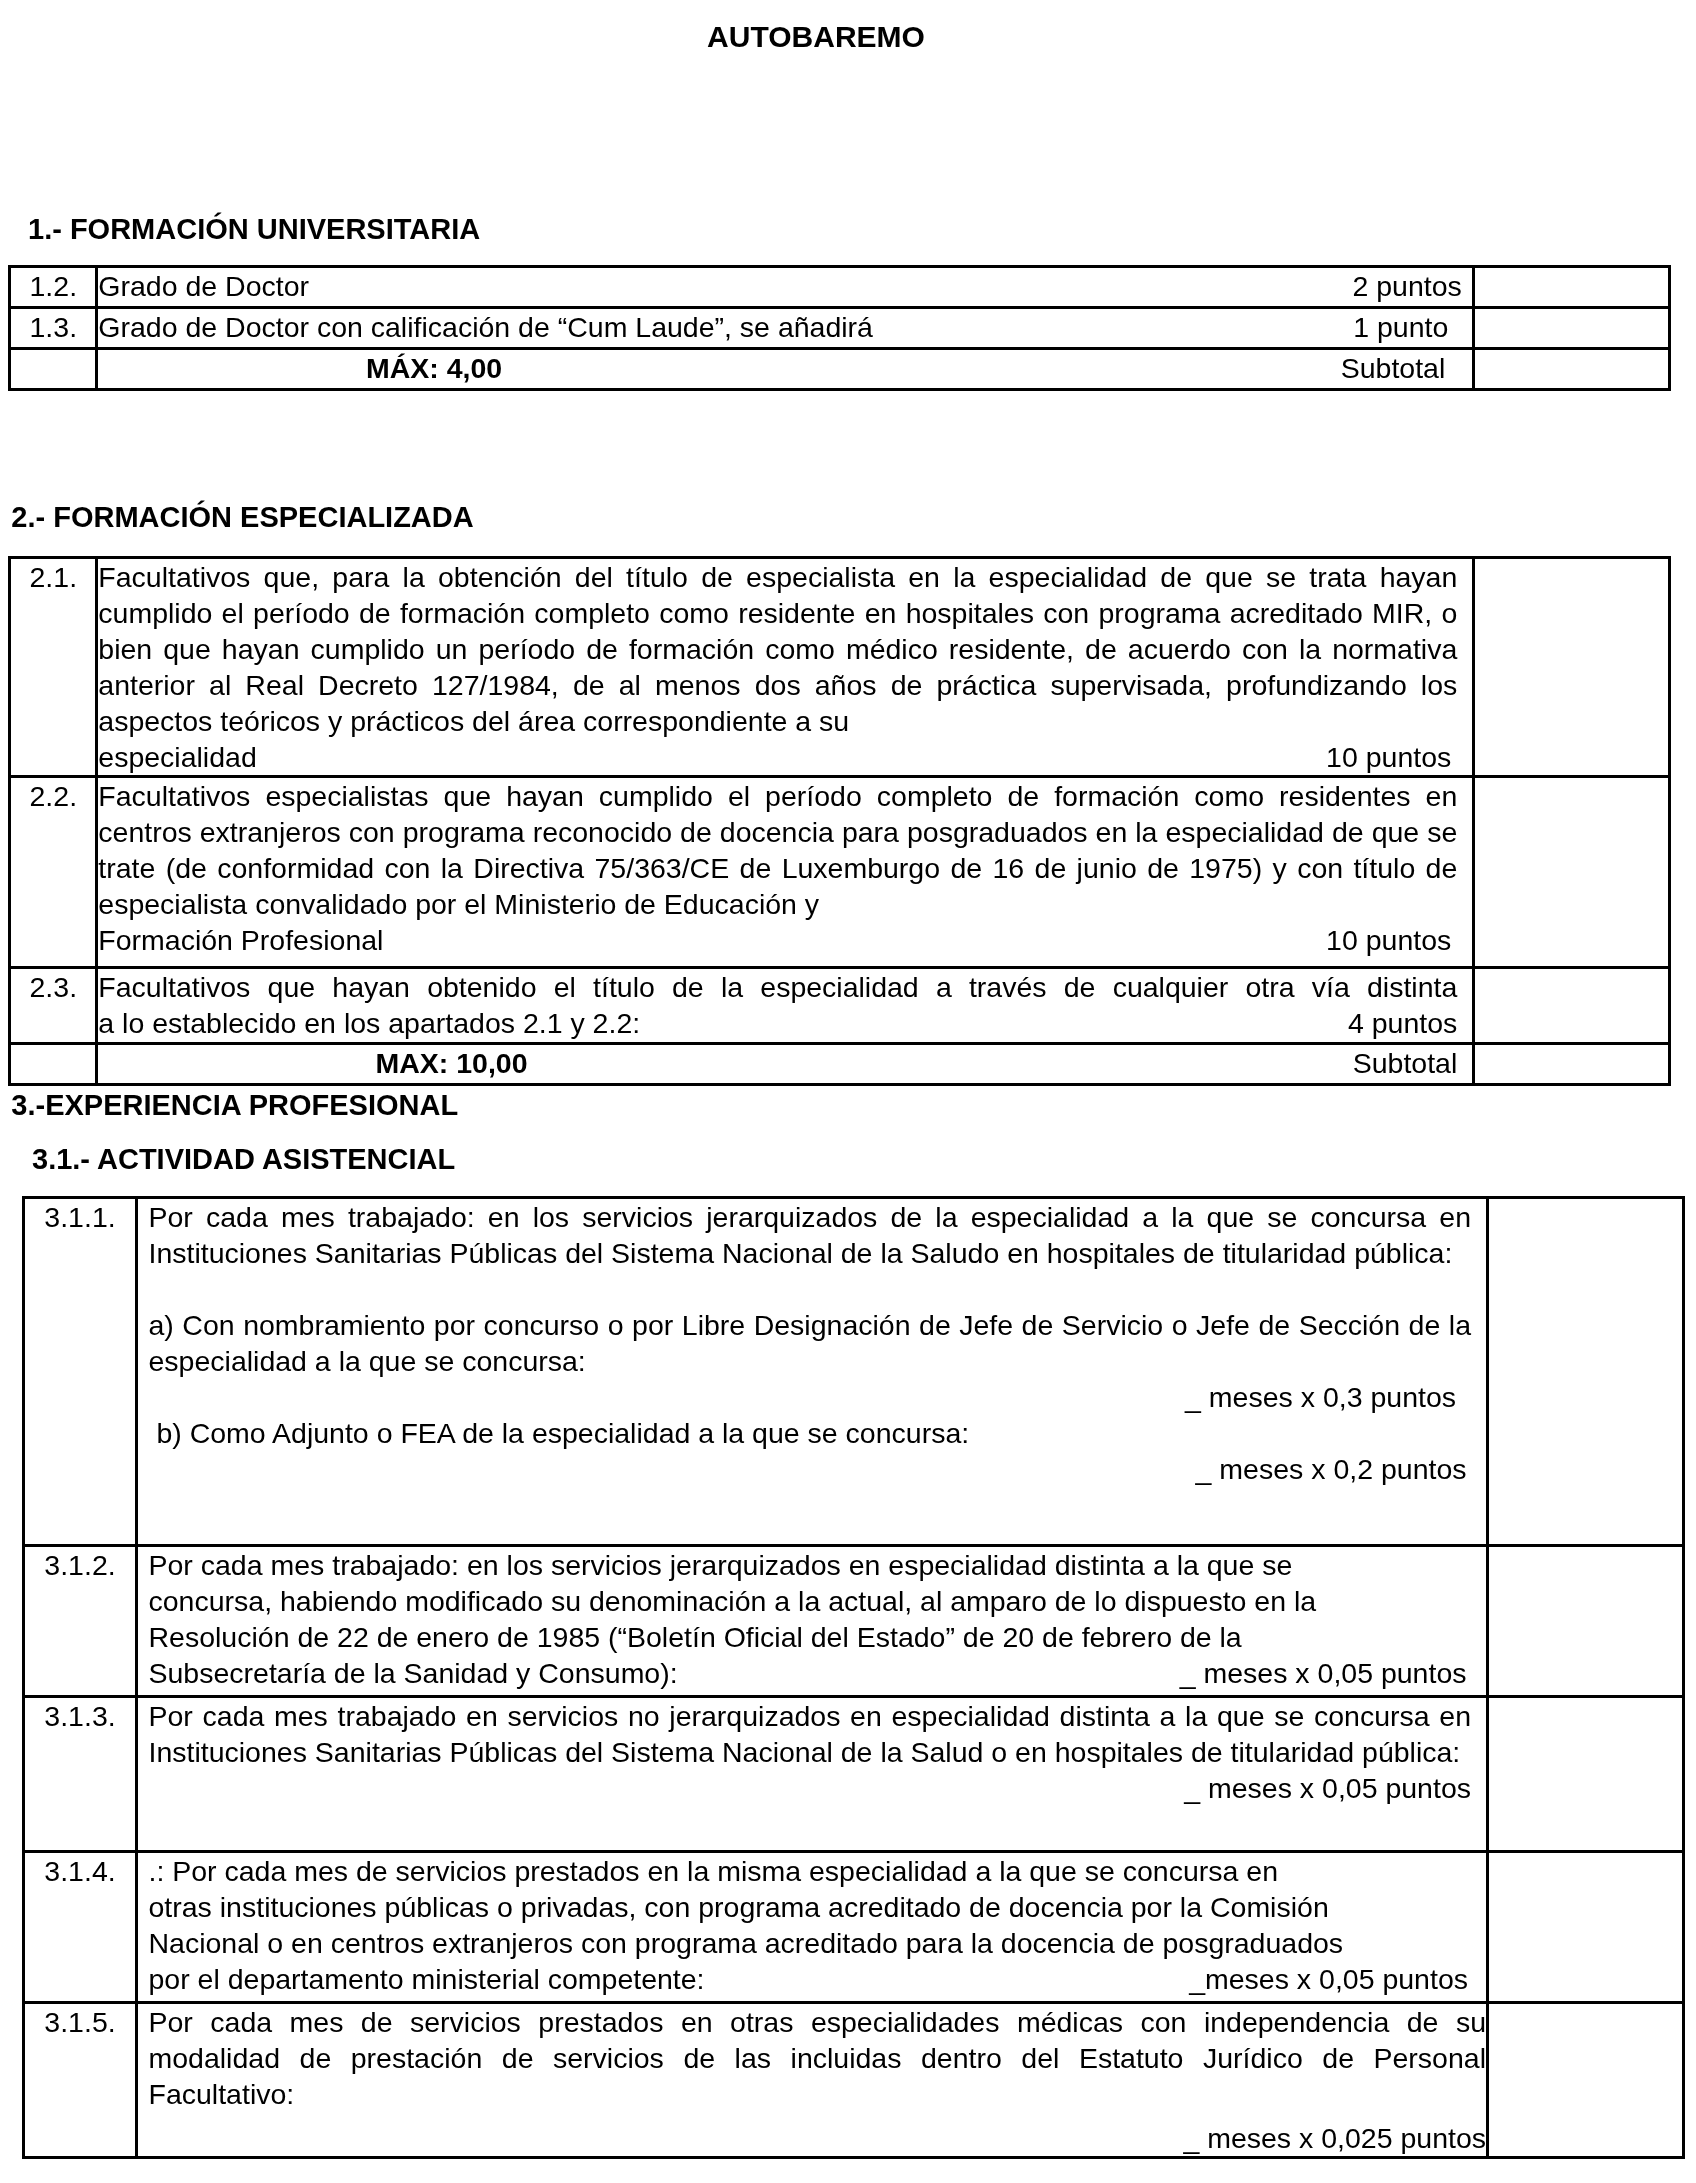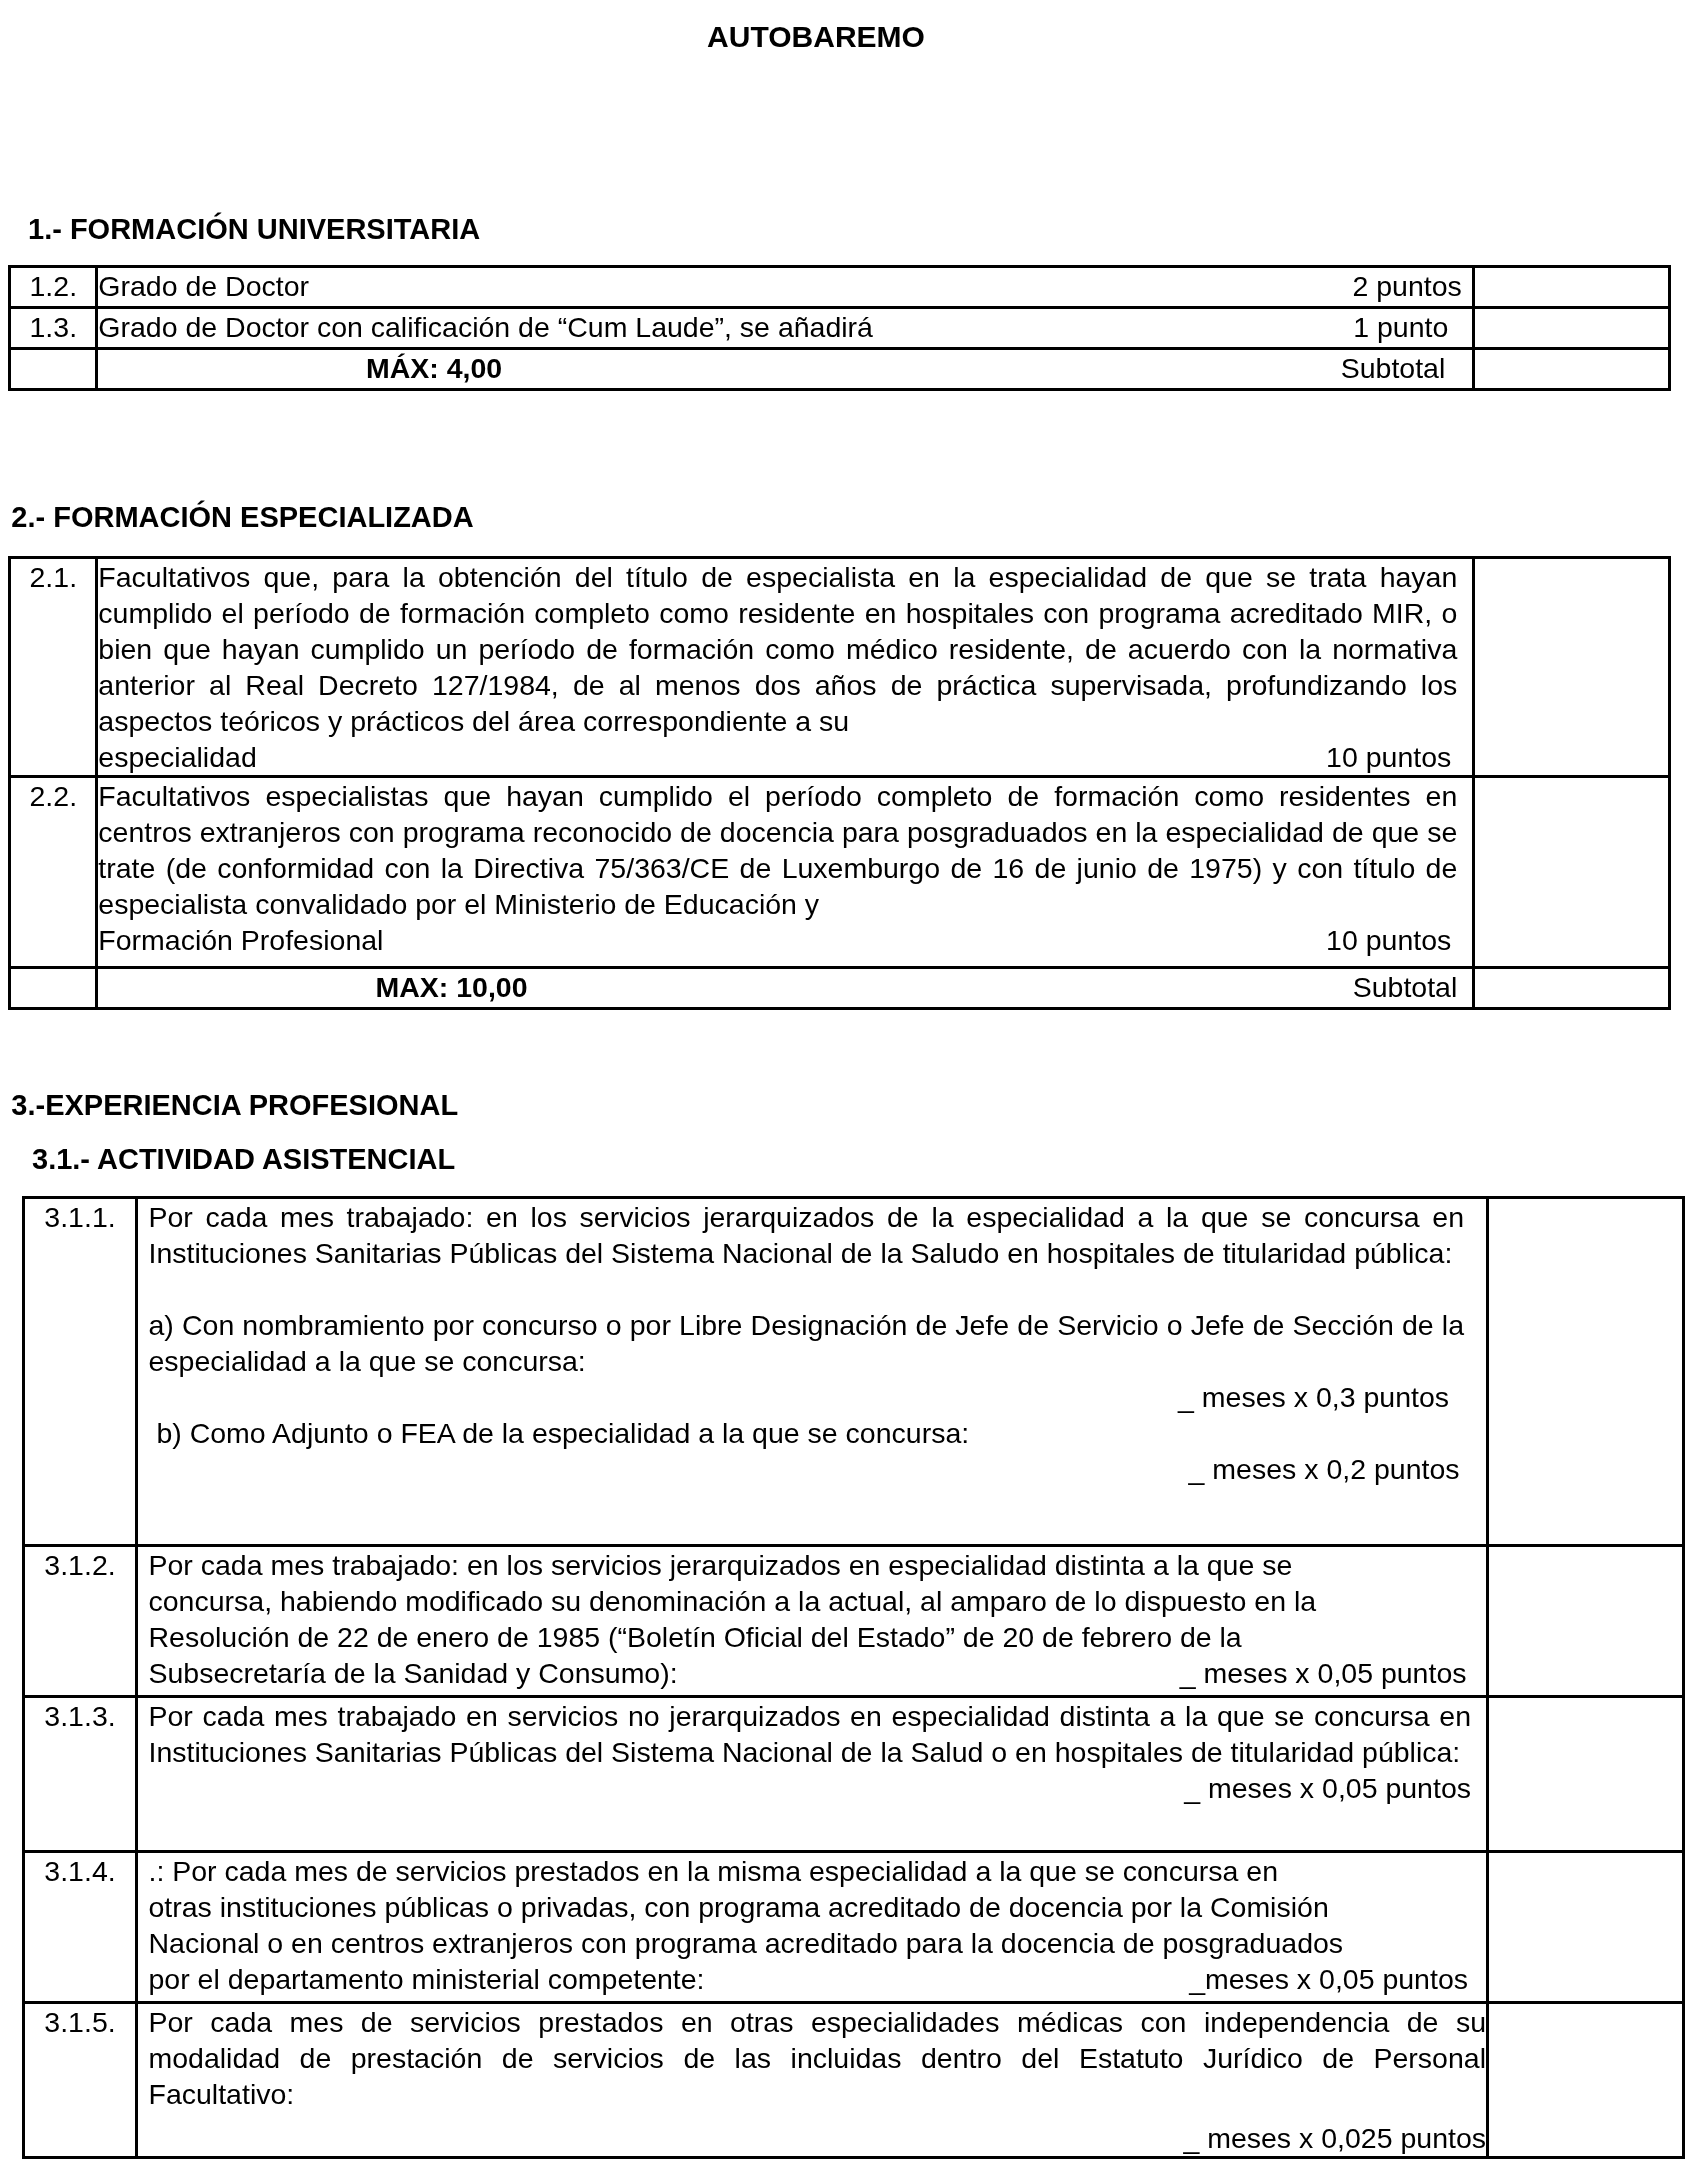--- a/index.html
+++ b/index.html
@@ -117,20 +117,31 @@
     <td class="num">2.2.</td>
     <td class="desc" style="padding-right:15px">
       <div class="just">Facultativos especialistas que hayan cumplido el período completo de formación como residentes en centros extranjeros con programa reconocido de docencia para posgraduados en la especialidad de que se trate (de conformidad con la Directiva 75/363/CE de Luxemburgo de 16 de junio de 1975) y con título de especialista convalidado por el Ministerio de Educación y</div>
       <div class="single">
         <span>Formación Profesional</span>
         <span class="pts" style="padding-right:6px">10 puntos</span>
       </div>
     </td>
     <td class="score"></td>
   </tr>
+  <tr style="height:76px">
+    <td class="num">2.3.</td>
+    <td class="desc" style="padding-right:15px">
+      <div class="just" style="text-align-last: justify;">Facultativos que hayan obtenido el título de la especialidad a través de cualquier otra vía distinta</div>
+      <div class="single">
+        <span>a lo establecido en los apartados 2.1 y 2.2:</span>
+        <span class="pts" style="padding-right:0">4 puntos</span>
+      </div>
+    </td>
+    <td class="score"></td>
+  </tr>
   <tr style="height:41px">
     <td></td>
     <td class="desc" style="padding-right:15px">
           <div class="sub-row">
       <span class="max-label" style="padding-left:0; margin-right:548px;">MAX: 10,00</span>
       <span class="subtotal-label" style="padding-right:0">Subtotal</span>
     </div>
         </td>
     <td class="score"></td>
   </tr>
@@ -143,21 +154,21 @@
 <table class="grid" style="left:22px; top:1196px; width:1663px;">
   <colgroup>
       <col style="width:113px">
       <col style="width:1351px">
       <col>
     </colgroup>
 
   <tbody>
       <tr style="height:348px">
     <td class="num">3.1.1.</td>
-    <td class="desc" style="padding-left:10.5px; padding-right:22px">
+    <td class="desc" style="padding-left:10.5px; padding-right:15px">
       <div class="just">Por cada mes trabajado: en los servicios jerarquizados de la especialidad a la que se concursa en Instituciones Sanitarias Públicas del Sistema Nacional de la Saludo en hospitales de titularidad pública:</div>
       <div class="gap"></div>
       <div class="just">a) Con nombramiento por concurso o por Libre Designación de Jefe de Servicio o Jefe de Sección de la especialidad a la que se concursa:</div>
       <div class="right" style="padding-right:15px">_ meses x 0,3 puntos</div>
       <div style="white-space:pre"> b) Como Adjunto o FEA de la especialidad a la que se concursa:</div>
       <div class="right" style="padding-right:4.5px">_ meses x 0,2 puntos</div>
     </td>
     <td class="score"></td>
   </tr>
 

